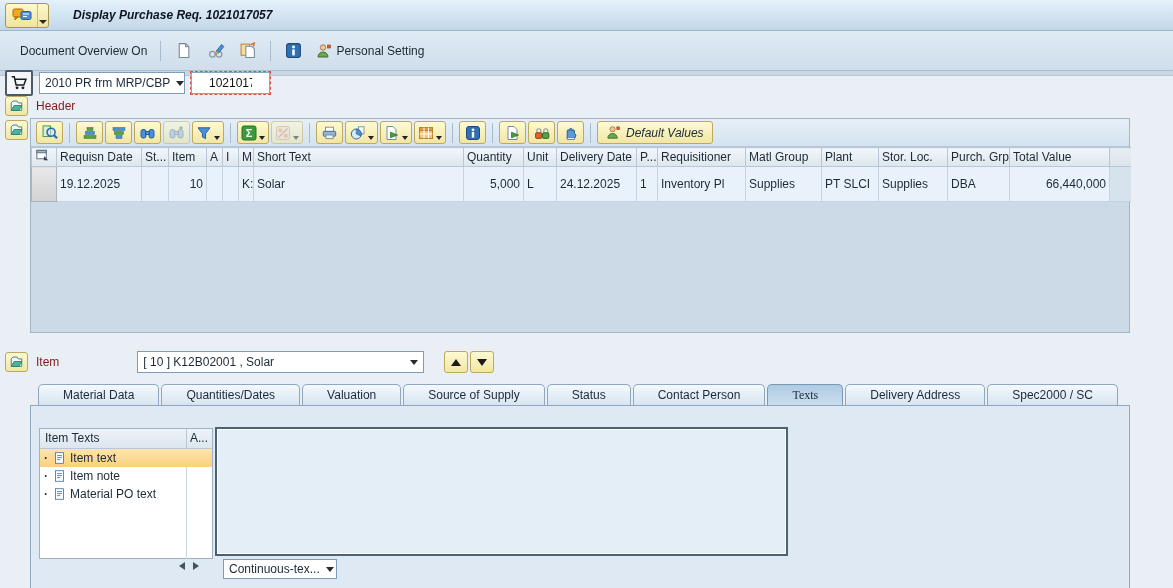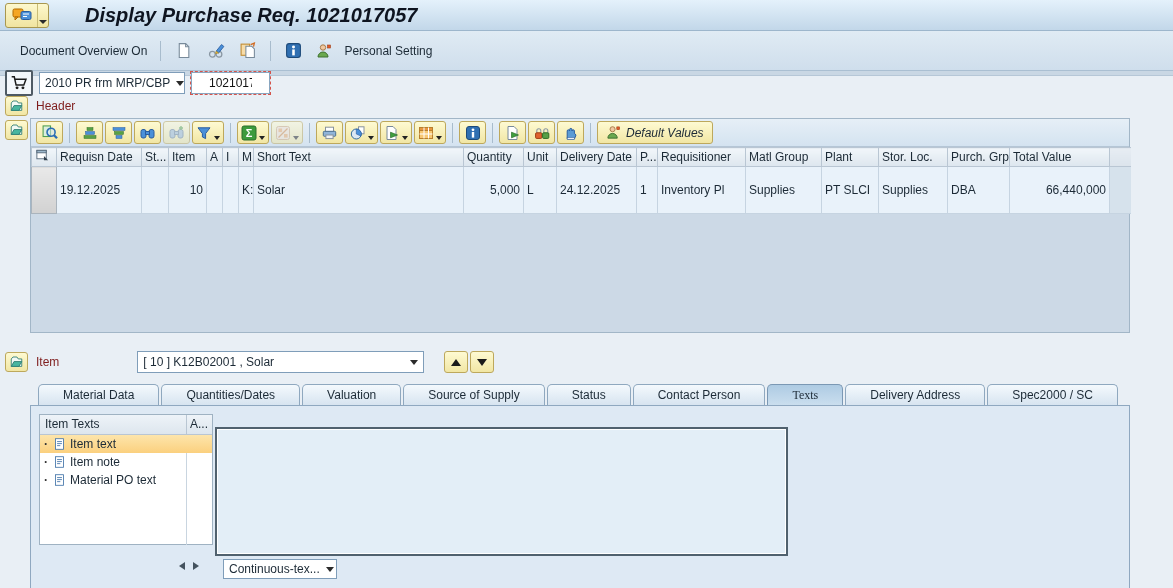--- a/index.html
+++ b/index.html
@@ -8,30 +8,30 @@
   .window { position:relative; width:1173px; height:588px; background:#e9eff5; }
 
   
   .titlebar { height:31px; display:flex; align-items:center; padding-left:5px;
     background:linear-gradient(#e4f1fb,#c2d7e9); border-bottom:1px solid #9db6cc; }
   .app-btn { width:44px; height:25px; display:flex; align-items:center;
     background:linear-gradient(#fdf8cd,#f0e4a0); border:1px solid #a8974f; border-radius:3px; }
   .app-btn .main { flex:1; display:flex; justify-content:center; }
   .app-btn .ddseg { width:11px; height:100%; border-left:1px solid #c9bc76;
     display:flex; align-items:flex-end; justify-content:center; padding-bottom:3px; }
-  .page-title { margin-left:36px; font-size:20px; font-weight:bold; font-style:italic; color:#0e1420; }
+  .page-title { margin-left:24px; font-size:12px; font-weight:bold; font-style:italic; color:#0e1420; }
 
   
   .main-toolbar { height:40px; display:flex; align-items:center; gap:5px; padding-left:16px;
     background:linear-gradient(#e0ebf4,#cfdeec); border-bottom:1px solid #aabfd2; }
   .toolbar-strip { height:5px; background:#c9d7e4; border-bottom:1px solid #b6c7d7; }
   .tool-label { cursor:default; padding:2px 4px; }
   .vsep { width:1px; height:20px; background:#a8bccd; margin:0 4px; }
   .fbtn { width:27px; height:25px; display:flex; align-items:center; justify-content:center; border-radius:3px; }
-  .ps { display:flex; align-items:center; gap:12px; padding:2px 4px; }
+  .ps { display:flex; align-items:center; gap:4px; padding:2px 4px; }
 
   
   .ybtn { height:23px; min-width:27px; display:inline-flex; align-items:center; justify-content:center;
     padding:0 3px; background:linear-gradient(#fefad2,#f1e6a4); border:1px solid #bda85c; border-radius:3px; }
   .ybtn.disabled { opacity:.5; }
   .dd { margin-left:2px; align-self:flex-end; margin-bottom:3px;
     border-left:3px solid transparent; border-right:3px solid transparent; border-top:4px solid #222; }
   .xbtn { width:23px; height:20px; display:inline-flex; align-items:center; justify-content:center;
     background:linear-gradient(#fefad2,#f1e6a4); border:1px solid #bda85c; border-radius:3px; }
 
@@ -54,41 +54,41 @@
   .sec-label { font-size:12px; color:#7f1d1d; }
 
   
   .grid-panel { left:30px; top:118px; width:1100px; height:215px; background:#ccd9e6; border:1px solid #a2b6c7; }
   .grid-toolbar { height:28px; display:flex; align-items:center; gap:2px; padding-left:5px;
     background:linear-gradient(#e6eff7,#d4e3f0); border-bottom:1px solid #b5c6d6; }
   .defaults-btn { padding:0 8px; gap:5px; font-size:12px; white-space:nowrap;font-style:italic; }
   table.grid { border-collapse:collapse; table-layout:fixed; width:1100px; }
   .grid th { height:18px; font-weight:normal; text-align:left; padding:0 3px;
     background:linear-gradient(#f1f6fa,#dde6ee); border:1px solid #b9c6d3; white-space:nowrap; overflow:hidden; }
-  .grid td { height:19px; padding:16px 3px; background:#e9f2fa; border:1px solid #c6d4e1; white-space:nowrap; overflow:hidden; }
+  .grid td { height:19px; padding:10px 3px; background:#e9f2fa; border:1px solid #c6d4e1; white-space:nowrap; overflow:hidden; }
   .grid .sel-cell { background:linear-gradient(#e9e9e9,#d2d2d2); border-color:#aab4bd; }
   .grid th.filler { background:linear-gradient(#e7edf3,#dbe4ec); border-right:none; }
   .grid td.filler { background:#d6e2ec; border-right:none; }
   .ralign { text-align:right; }
 
   
   .updown { width:24px; height:22px; display:inline-flex; align-items:center; justify-content:center;
     background:linear-gradient(#fefad2,#f1e6a4); border:1px solid #bda85c; border-radius:3px; }
 
   
   .tabstrip { left:30px; top:384px; width:1100px; height:21px; display:flex; align-items:flex-end; padding-left:8px; }
   .tab { height:21px; padding:0 24px; margin-right:2px; display:flex; align-items:center; white-space:nowrap;
     background:linear-gradient(#f4f9fd,#d7e4f0); border:1px solid #8fa8bf; border-bottom:none;
     border-radius:5px 5px 0 0; position:relative; z-index:1; cursor:default; }
   .tab.active { background:linear-gradient(#aecbe3,#cadeee); border-color:#7b98b4; z-index:3; font-weight:normal;font-family:Liberation Serif, serif; }
 
   
   .tab-panel { left:30px; top:405px; width:1100px; height:183px; background:#dee9f4;
     border:1px solid #8fa8c0; border-bottom:none; }
-  .textlist { position:absolute; left:8px; top:8px; width:174px; height:131px; background:#fff;
+  .textlist { position:absolute; left:8px; top:22px; width:174px; height:131px; background:#fff;
     border:1px solid #9fb2c2; }
   .tl-head { height:20px; display:flex; background:linear-gradient(#eef3f8,#dde6ee); border-bottom:1px solid #b9c6d3; }
   .tl-head .lh-main { flex:1; padding:2px 0 0 5px; }
   .tl-head .lh-attr { width:26px; border-left:1px solid #b9c6d3; padding:2px 0 0 3px; }
   .tl-body { position:relative; height:110px; }
   .tl-vline { position:absolute; top:0; right:25px; width:1px; height:100%; background:#c9d5e0; }
   .tl-row { height:18px; display:flex; align-items:center; gap:4px; padding-left:4px; position:relative; }
   .tl-row::before { content:"·"; color:#333; font-weight:bold; margin-right:1px; }
   .tl-row.selected { background:linear-gradient(#fde5ab,#fbd07e); }
   .editor { position:absolute; left:184px; top:21px; width:573px; height:129px; background:#e3eef7;

